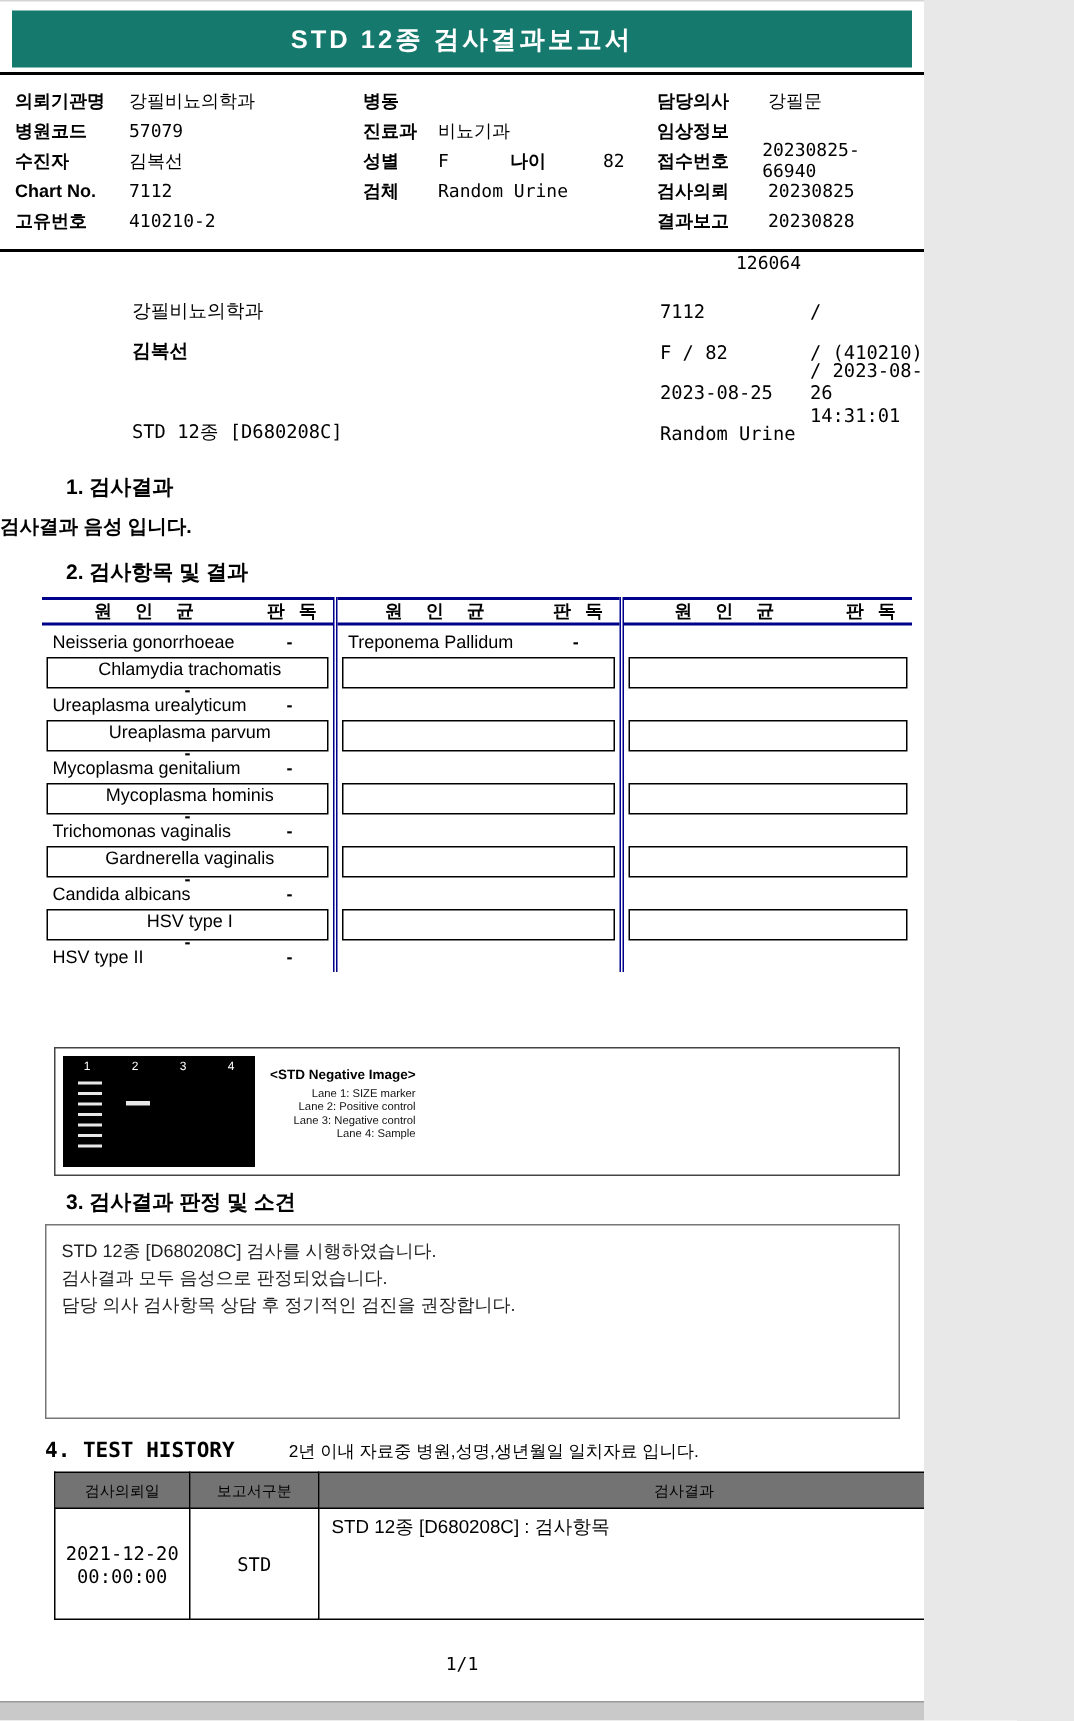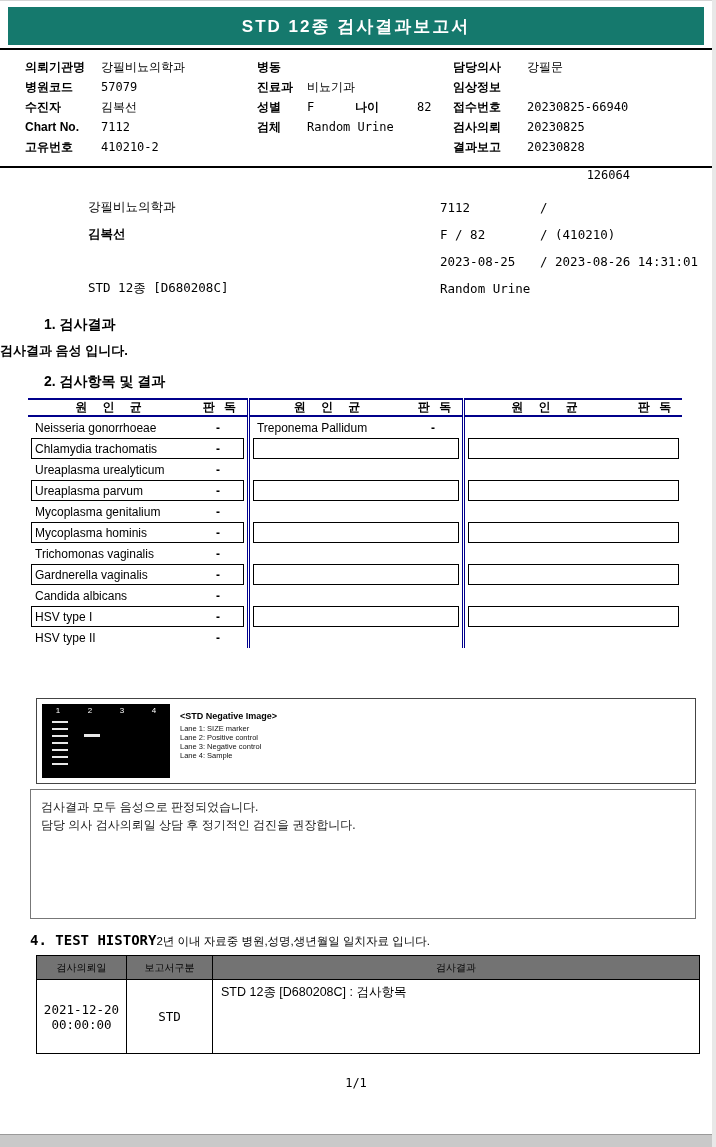--- a/index.html
+++ b/index.html
@@ -1,27 +1,27 @@
 <!DOCTYPE html>
 <html><head>
 <meta charset="utf-8">
 <style>
   * { margin:0; padding:0; box-sizing:border-box; }
   body { background:#e8e8e8; font-family:"Liberation Sans", sans-serif; }
-  .page { position:relative; width:712px; height:1147px; background:#fff; overflow:hidden; border-top:1px solid #d5d5d5; }
+  .page { position:relative; width:616px; height:1147px; background:#fff; overflow:hidden; border-top:1px solid #d5d5d5; }
 
   
   .title-bar { margin:6px 8px 0 8px; height:38px; background:#15796d; color:#fff;
                display:flex; align-items:center; justify-content:center;
                font-size:17px; font-weight:bold; letter-spacing:2px; }
   .rule { border-top:2px solid #000; }
   .rule-top { margin-top:3px; }
 
   
-  .info { display:flex; padding:7px 12px 9px 25px; }
+  .info { display:flex; padding:7px 12px 9px 10px; }
   .info-col { display:flex; flex-direction:column; }
   .c1 { width:232px; } .c2 { width:196px; } .c3 { flex:1; }
   .info-row { display:flex; align-items:center; height:20px; font-size:12px; }
   .lbl { font-weight:bold; color:#000; }
   .c1 .lbl { width:76px; } .c2 .lbl { width:50px; } .c3 .lbl { width:74px; }
   .val { font-family:"DejaVu Sans Mono", monospace; }
   .val-f { width:48px; }
   .lbl-age { width:auto; margin-right:12px; }
 
   
@@ -35,58 +35,58 @@
   .meta-right { flex:1; }
   .meta-bold { font-weight:bold; }
 
   
   .sec-heading { padding-left:44px; font-size:14px; font-weight:bold; color:#000; }
   .sec1-heading { margin-top:14px; }
   .sec1-result { margin-top:8px; font-size:13px; font-weight:bold; }
   .sec2-heading { margin-top:13px; }
 
   
-  .std-table { display:flex; margin:7px 30px 0 28px; }
+  .std-table { display:flex; margin:7px 8px 0 28px; }
   .stc { display:flex; flex-direction:column; }
   .stc-left { width:225px; } .stc-mid { width:224px; border-left:3px double #00008b; border-right:3px double #00008b; } .stc-right { width:223px; }
   .stc-header { display:flex; align-items:center; height:19px;
                 border-top:2px solid #00008b; border-bottom:2px solid #00008b;
                 font-size:12px; font-weight:600; color:#000; }
   .hname { flex:1; text-align:center; letter-spacing:6px; }
   .hres { width:52px; text-align:center; letter-spacing:3px; }
   .strow { display:flex; align-items:center; height:21px; font-size:12px;
            border:1px solid transparent; margin:0 3px; }
   .strow .name { flex:1; padding-left:3px; }
   .strow .res { width:50px; text-align:center; font-weight:bold; }
-  .boxed { border:1px solid #000; }
+  .boxed { border:1px solid #000;flex-direction:column; }
 
   
   .gel-box { margin:50px 16px 0 36px; height:86px; border:1px solid #444;
              display:flex; padding:5px; }
   .gel { position:relative; width:128px; height:74px; background:#000; color:#fff; flex:none; }
   .lane-nums { display:flex; padding-top:2px; }
   .lane-nums span { width:32px; text-align:center; font-size:8px; color:#fff; }
   .ladder { position:absolute; left:10px; top:17px; }
   .ladder i { display:block; width:16px; height:2px; background:#e8e8e8; margin-bottom:5px; }
   .band { position:absolute; left:42px; top:30px; width:16px; height:3px; background:#e8e8e8; }
-  .gel-legend { margin-left:10px; padding-top:7px; }
+  .gel-legend { margin-left:10px; padding-top:7px;text-align:right; }
   .gel-caption { font-size:9px; font-weight:bold; margin-bottom:3px; }
   .gel-lane-line { font-size:7.5px; line-height:9px; color:#111; }
 
   
   .sec3-heading { margin-top:9px; }
   .sec3-box { margin:5px 16px 0 30px; height:130px; border:1px solid #777;
               padding:8px 10px; font-size:12px; color:#222; }
   .sec3-box div { line-height:18px; }
 
   
   .sec4-row { margin-top:13px; display:flex; align-items:baseline; }
   .sec4-heading { padding-left:30px; font-size:14px; font-weight:bold;
                   font-family:"DejaVu Sans Mono", monospace; }
-  .sec4-note { font-size:11.5px; color:#000; }
+  .sec4-note { margin-left:36px; font-size:11.5px; color:#000; }
   .history-table { margin:6px 16px 0 36px; border-collapse:collapse; width:664px; table-layout:fixed; }
   .history-table th, .history-table td { border:1px solid #000; }
   .history-table th { background:#737373; height:24px; font-size:10px; font-weight:normal; color:#000; }
   .history-table td { height:74px; font-size:12.5px; }
   .td-date { text-align:center; font-family:"DejaVu Sans Mono", monospace; font-size:12px; }
   .td-type { text-align:center; font-family:"DejaVu Sans Mono", monospace; font-size:13px; }
   .td-result { vertical-align:top; padding:4px 8px; }
 
   .page-num { margin-top:22px; text-align:center; font-size:12px;
               font-family:"DejaVu Sans Mono", monospace; }
@@ -311,23 +311,25 @@
     </div>
     <div class="gel-legend">
       <div class="gel-caption">&lt;STD Negative Image&gt;</div>
       <div class="gel-lane-line">Lane 1: SIZE marker</div>
       <div class="gel-lane-line">Lane 2: Positive control</div>
       <div class="gel-lane-line">Lane 3: Negative control</div>
       <div class="gel-lane-line">Lane 4: Sample</div>
     </div>
   </div>
 
+  <div class="sec-heading sec3-heading">3. 검사결과 판정 및 소견</div>
   <div class="sec3-box">
+    <div>STD 12종 [D680208C] 검사를 시행하였습니다.</div>
     <div>검사결과 모두 음성으로 판정되었습니다.</div>
-    <div>담당 의사 검사의뢰일 상담 후 정기적인 검진을 권장합니다.</div>
+    <div>담당 의사 검사항목 상담 후 정기적인 검진을 권장합니다.</div>
   </div>
 
   <div class="sec4-row">
     <div class="sec4-heading">4. TEST HISTORY</div>
     <div class="sec4-note">2년 이내 자료중 병원,성명,생년월일 일치자료 입니다.</div>
   </div>
   <table class="history-table">
     <colgroup>
         <col style="width:90px">
         <col style="width:86px">

